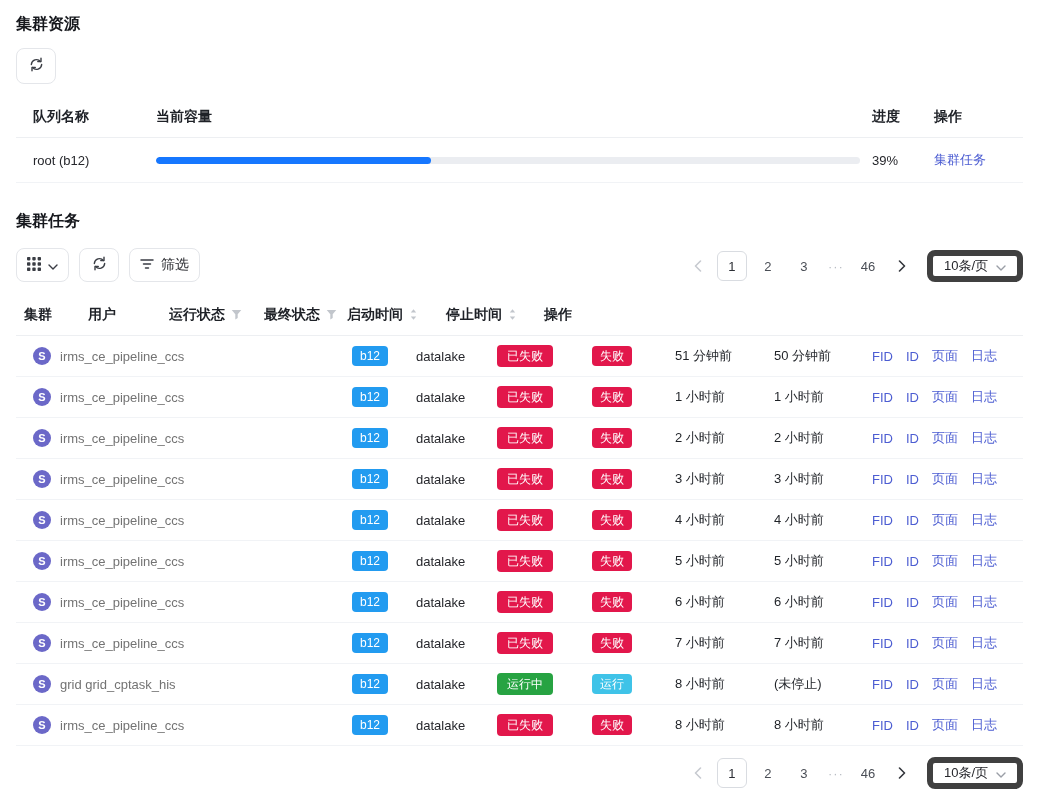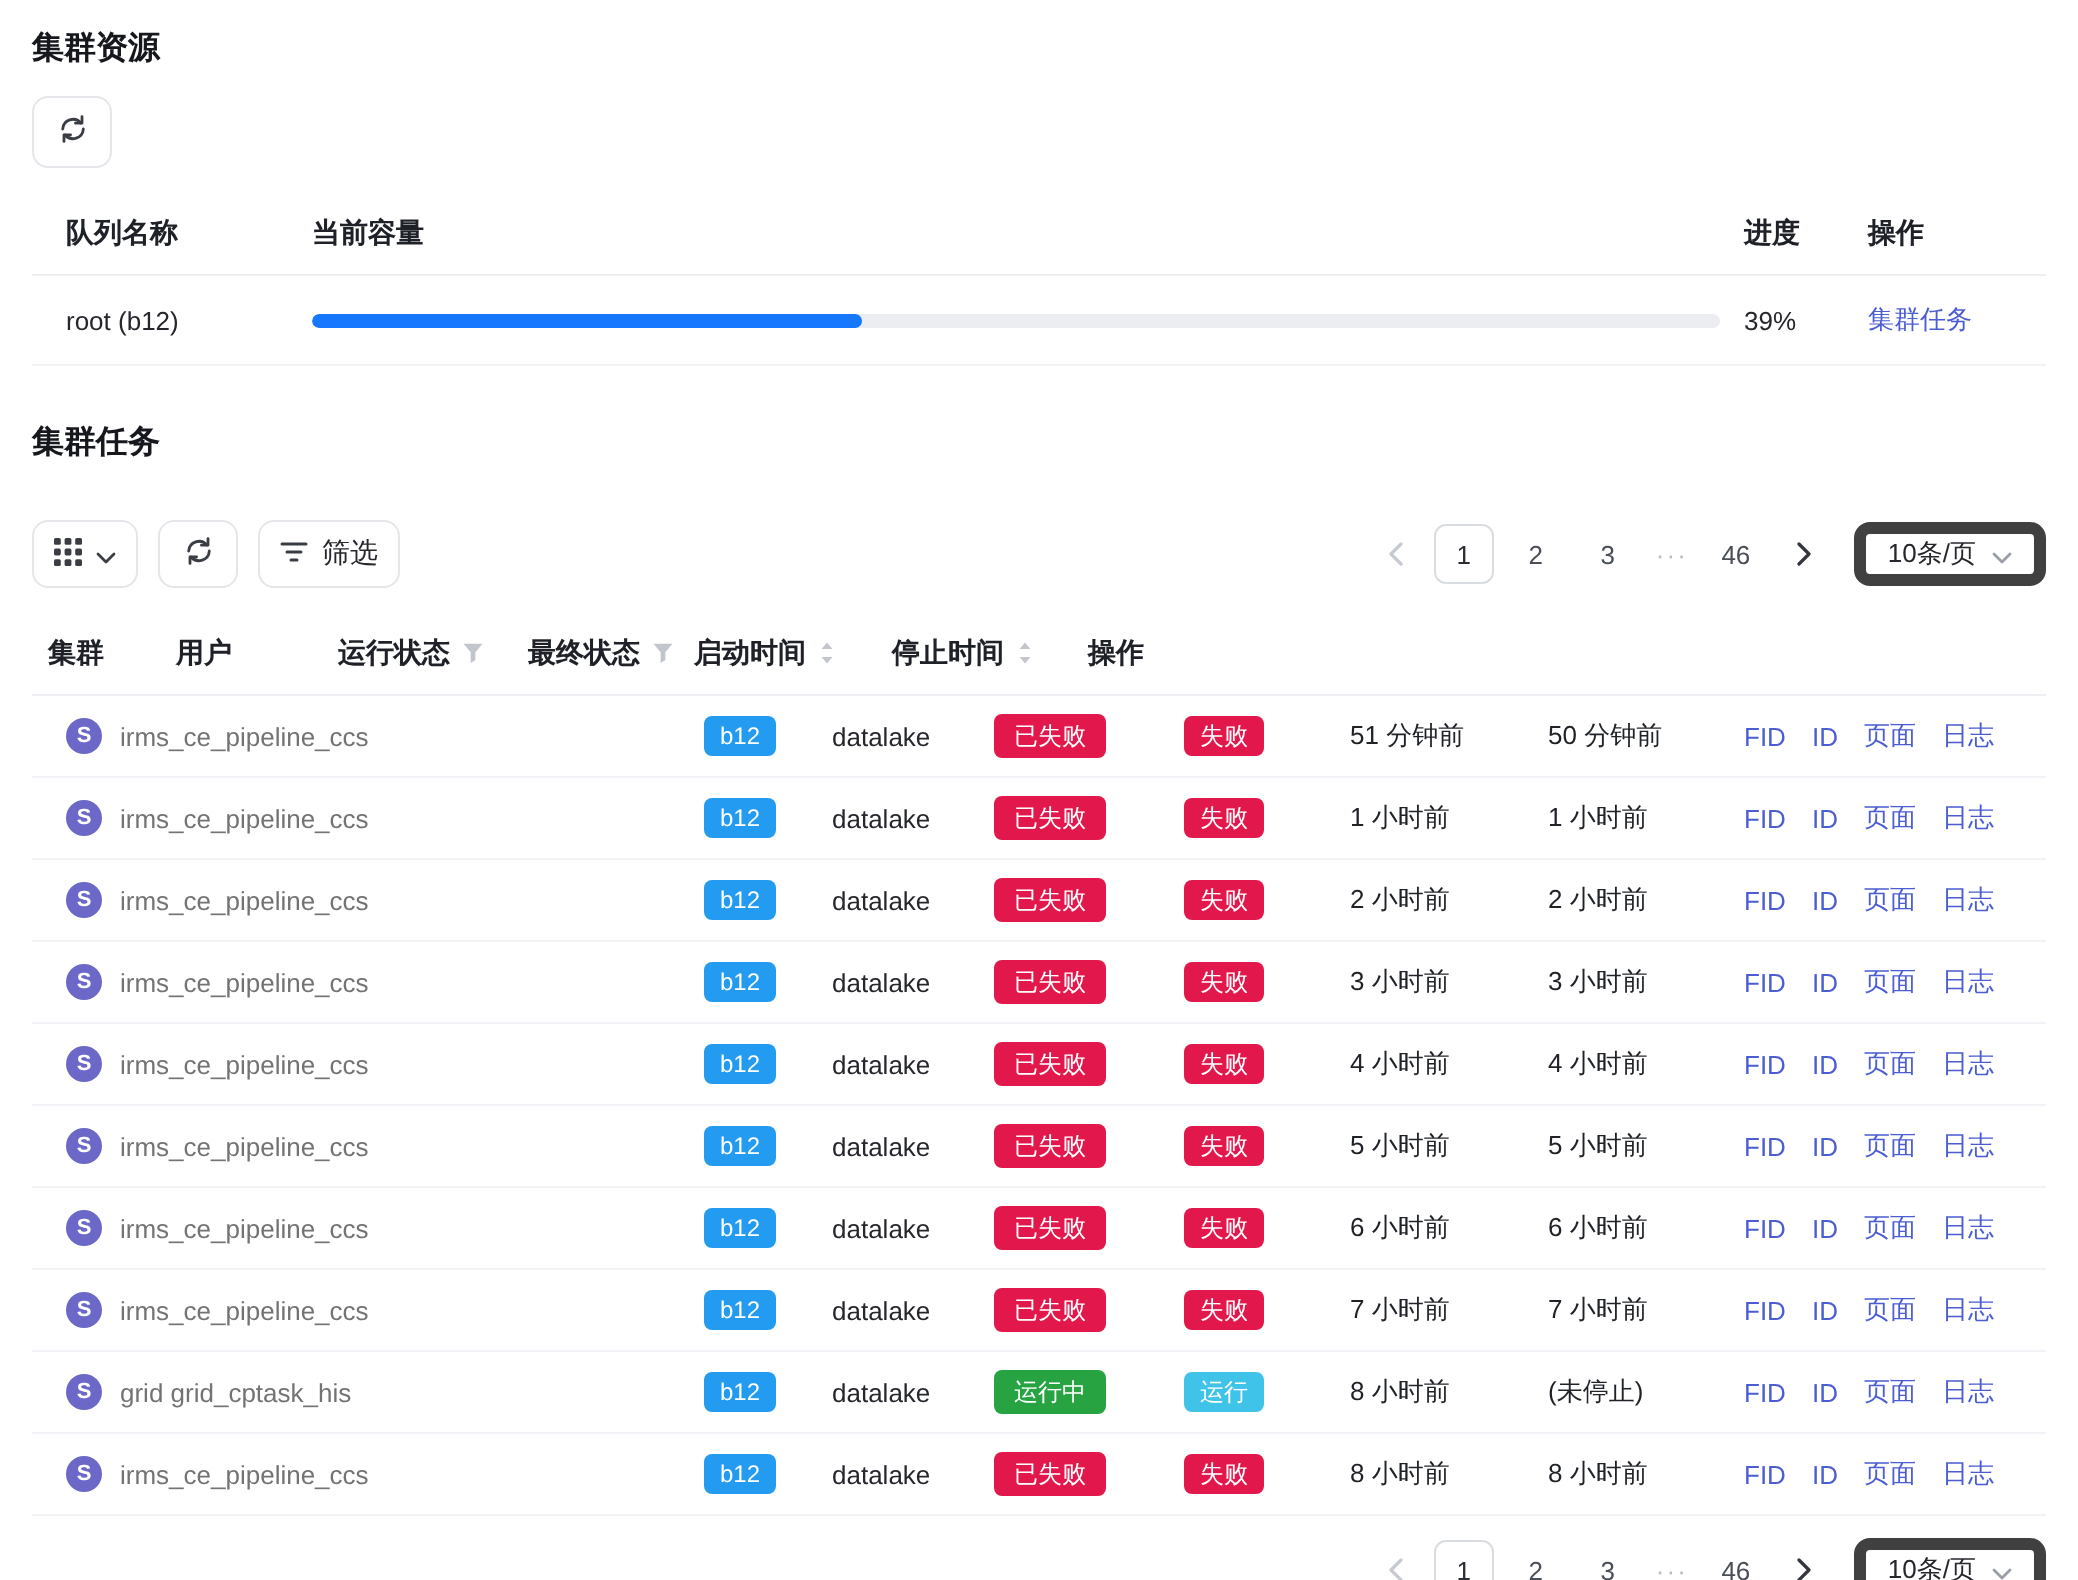--- a/index.html
+++ b/index.html
@@ -37,21 +37,21 @@
   .c-progress { width: 48px; padding-left: 2px; }
   .c-ops { width: 105px; padding-left: 16px; }
 
   .progress-track { width: 100%; height: 7px; background: #ebedf1; border-radius: 4px; overflow: hidden; }
   .progress-fill { height: 100%; background: var(--accent-blue, #1677ff); border-radius: 4px; }
 
   .link { color: var(--link, #4c5dd2); font-size: 13px; text-decoration: none; cursor: pointer; }
 
   
   .tasks-title { margin-top: 28px; }
-  .toolbar { margin-top: 28px; display: flex; align-items: center; gap: 10px; }
+  .toolbar { margin-top: 16px; display: flex; align-items: flex-end; gap: 10px; }
   .toolbar .icon-btn { height: 34px; }
   .summary { font-size: 14px; color: #26272c; margin-left: 8px; }
   .num { font-weight: 700; }
   .num-total { color: var(--count-total, #1677ff); }
   .num-running { color: var(--count-running, #27a342); }
   .num-stopped { color: var(--count-stopped, #e2174b); }
 
   .pagination { margin-left: auto; display: flex; align-items: center; gap: 6px; font-size: 13px; color: #4a4e56; }
   .pg-arrow {
     width: 26px; height: 28px; display: flex; align-items: center; justify-content: center;

